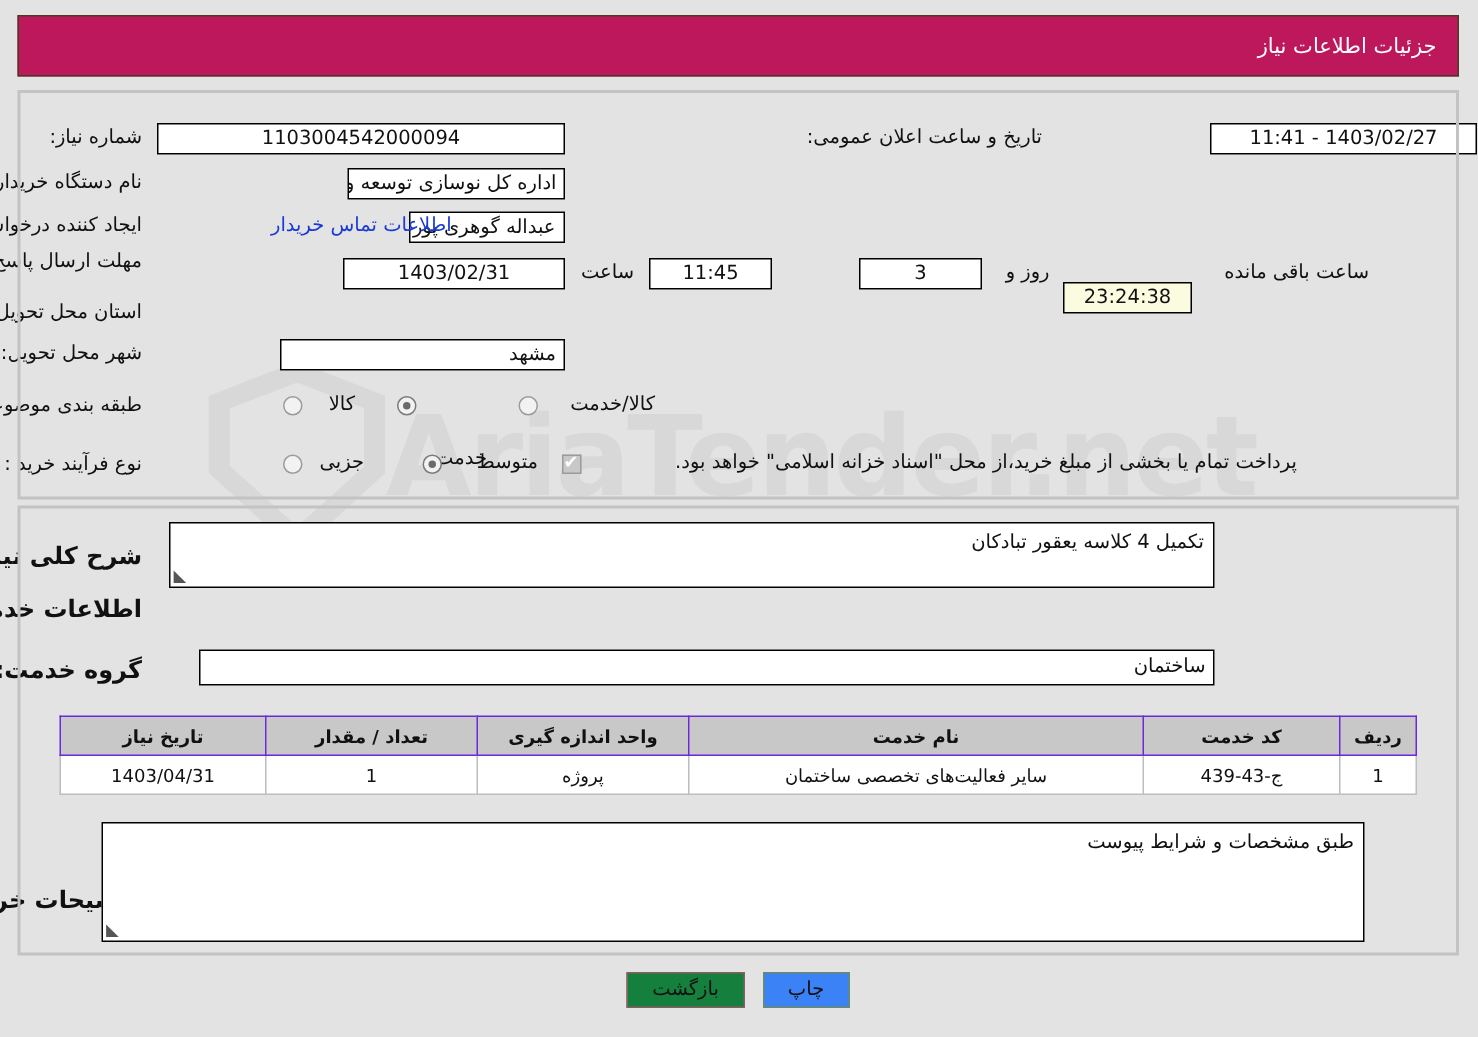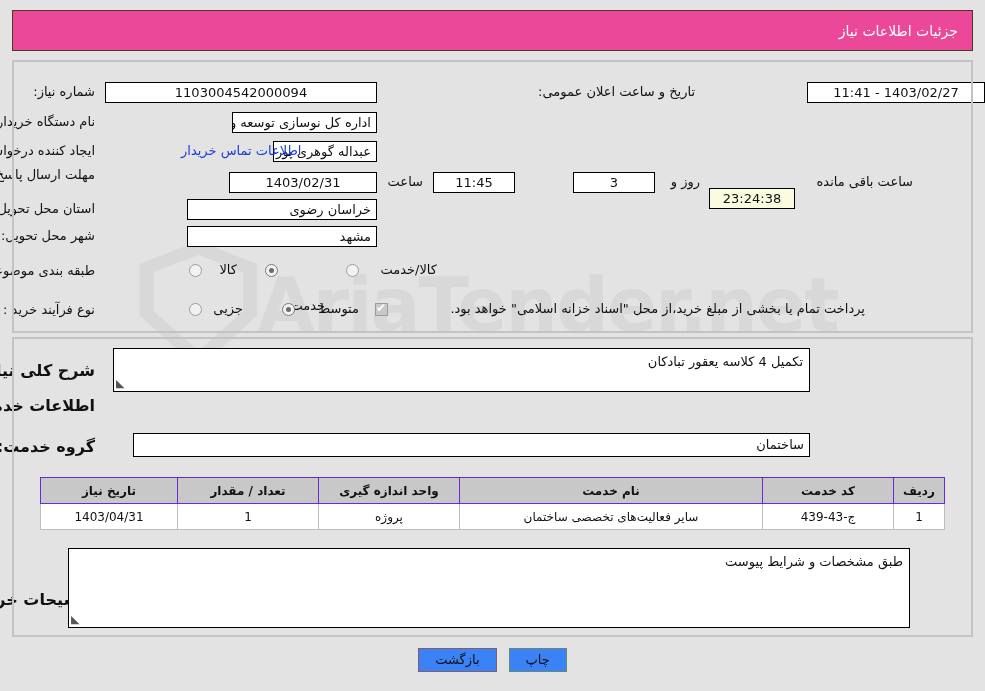--- a/index.html
+++ b/index.html
@@ -18,21 +18,21 @@
     direction: rtl;
   }
 
   
   .header-bar {
     position: absolute;
     top: 10px;
     right: 12px;
     left: 12px;
     height: 41px;
-    background: #ec4899;
+    background: #be185d;
     border: 1px solid #4a3a22;
     box-sizing: border-box;
   }
   .header-title {
     position: absolute;
     right: 14px;
     top: 50%;
     transform: translateY(-50%);
     color: #ffffff;
     font-size: 14px;
@@ -250,21 +250,21 @@
   }
   .btn {
     border: 1px solid #555;
     font-size: 13px;
     padding: 3px 16px;
     cursor: pointer;
     font-family: inherit;
     line-height: 16px;
   }
   .btn-print { background: #3b82f6; color: #111; border-color: #6d8a68; }
-  .btn-back  { background: #3b82f6; color: #111; border-color: #8a5d60; }
+  .btn-back  { background: #15803d; color: #111; border-color: #8a5d60; }
 </style>
 </head>
 <body>
 
 <div id="page">
 
   <div class="header-bar">
     <div class="header-title">جزئیات اطلاعات نیاز</div>
   </div>
 
@@ -291,21 +291,20 @@
   <div class="lbl" style="top:166px; right:890px; width:90px; line-height:17px;">مهلت ارسال پاسخ: تا تاریخ:</div>
   <div class="box" style="top:172px; right:608px; width:148px;">1403/02/31</div>
   <div class="lbl" style="top:174px; right:562px; width:40px;">ساعت</div>
   <div class="box" style="top:172px; right:470px; width:82px;">11:45</div>
   <div class="box" style="top:172px; right:330px; width:82px;">3</div>
   <div class="lbl" style="top:174px; right:285px; width:42px;">روز و</div>
   <div class="box yellow" style="top:172px; right:190px; width:86px;margin-top:16px;">23:24:38</div>
   <div class="lbl" style="top:174px; right:72px; width:115px;">ساعت باقی مانده</div>
 
   <div class="lbl" style="top:201px; right:890px; width:110px;">استان محل تحویل:</div>
-  <div class="box rt" style="top:199px; right:608px; width:190px;">خراسان رضوی</div>
 
   <div class="lbl" style="top:228px; right:890px; width:110px;">شهر محل تحویل:</div>
   <div class="box rt" style="top:226px; right:608px; width:190px;">مشهد</div>
 
   <div class="lbl" style="top:263px; right:890px; width:110px;">طبقه بندی موضوعی:</div>
   <div class="radio" style="top:264px; right:783px;"></div>
   <div class="radio-lbl" style="top:262px; right:748px;">کالا</div>
   <div class="radio on" style="top:264px; right:707px;"></div>
   <div class="radio-lbl" style="top:262px; right:660px;margin-top:36px;">خدمت</div>
   <div class="radio" style="top:264px; right:626px;"></div>

